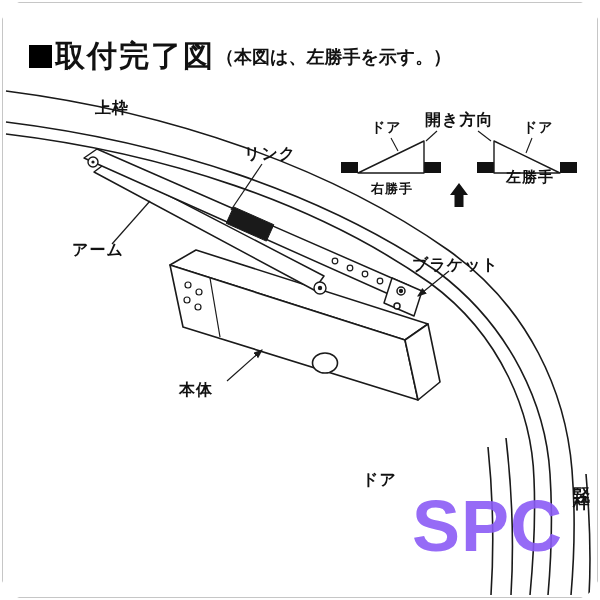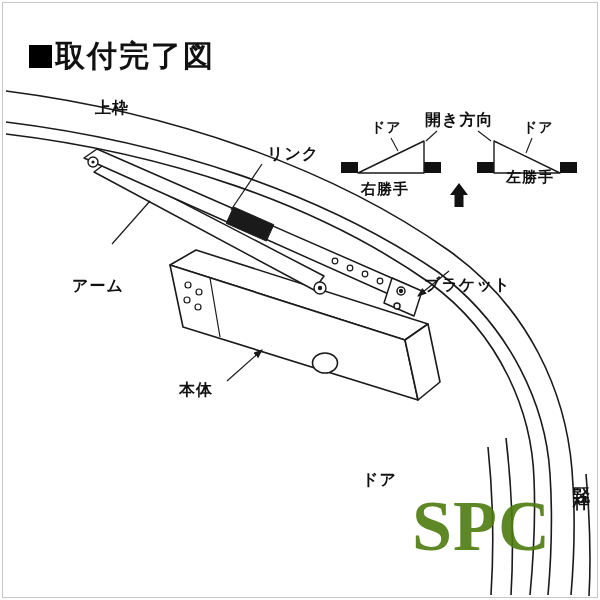--- a/index.html
+++ b/index.html
@@ -1,31 +1,31 @@
 <!DOCTYPE html>
 <html><head>
 <meta charset="utf-8">
 <style>
   html,body{margin:0;padding:0;background:#fff;}
   .page{
     position:relative;width:600px;height:600px;background:#ffffff;overflow:hidden;
-    font-family:Liberation Serif, serif;color:#111;
+    font-family:Liberation Sans, sans-serif;color:#111;border-radius:30px;
   }
   .frame{position:absolute;inset:2px;border:1px solid #c6c6c6;pointer-events:none;}
   svg.art{position:absolute;left:0;top:0;}
   .title{position:absolute;left:29px;top:36px;display:flex;align-items:center;white-space:nowrap;}
   .sq{width:23px;height:23px;background:#000;display:inline-block;margin-right:3px;}
   .title-main{font-size:30px;font-weight:700;letter-spacing:2px;}
   .title-note{font-size:18px;font-weight:700;letter-spacing:0;margin-left:1px;}
   .lbl{position:absolute;font-size:16px;font-weight:600;letter-spacing:1px;white-space:nowrap;}
   .lbl-sm{position:absolute;font-size:14px;font-weight:600;letter-spacing:1px;white-space:nowrap;}
   .vertical{writing-mode:vertical-rl;text-orientation:upright;letter-spacing:5px;}
   .wm{
     position:absolute;left:412px;top:490px;font-size:72px;font-weight:700;
-    color:#4d7c0f;letter-spacing:1px;opacity:.9;line-height:1;
+    color:#8b5cf6;letter-spacing:1px;opacity:.9;line-height:1;
   }
 </style>
 </head>
 <body>
 
 <div class="page">
   <div class="frame"></div>
 
   <svg class="art" width="600" height="600" viewBox="0 0 600 600">
     <defs>
@@ -116,30 +116,31 @@
         <line x1="391" y1="138" x2="398" y2="151"></line>
         <line x1="532" y1="138" x2="526" y2="153"></line>
       </g>
       <polygon points="459,183 468,195 463.5,195 463.5,207 454.5,207 454.5,195 450,195" fill="#111111"></polygon>
     </g>
   </svg>
 
   <div class="title">
     <span class="sq"></span>
     <span class="title-main">取付完了図</span>
+    <span class="title-note">（本図は、左勝手を示す。）</span>
   </div>
 
   <div class="lbl" style="left:95px;top:98px;">上枠</div>
-  <div class="lbl" style="left:244px;top:144px;margin-left:23px;">リンク</div>
-  <div class="lbl" style="left:72px;top:240px;margin-top:36px;">アーム</div>
-  <div class="lbl" style="left:424px;top:255px;margin-top:20px;">ブラケット</div>
+  <div class="lbl" style="left:244px;top:144px;">リンク</div>
+  <div class="lbl" style="left:72px;top:240px;">アーム</div>
+  <div class="lbl" style="left:412px;top:255px;">ブラケット</div>
   <div class="lbl" style="left:179px;top:380px;">本体</div>
   <div class="lbl" style="left:362px;top:470px;">ドア</div>
   <div class="lbl vertical" style="left:570px;top:474px;font-size:17px;">竪枠</div>
 
   <div class="lbl" style="left:425px;top:110px;">開き方向</div>
   <div class="lbl-sm" style="left:371px;top:119px;">ドア</div>
   <div class="lbl-sm" style="left:523px;top:119px;">ドア</div>
-  <div class="lbl-sm" style="left:361px;top:180px;font-size:15px;">右勝手</div>
+  <div class="lbl-sm" style="left:371px;top:180px;font-size:13px;">右勝手</div>
   <div class="lbl-sm" style="left:506px;top:168px;font-size:15px;">左勝手</div>
 
   <div class="wm">SPC</div>
 </div>
 
 </body></html>

